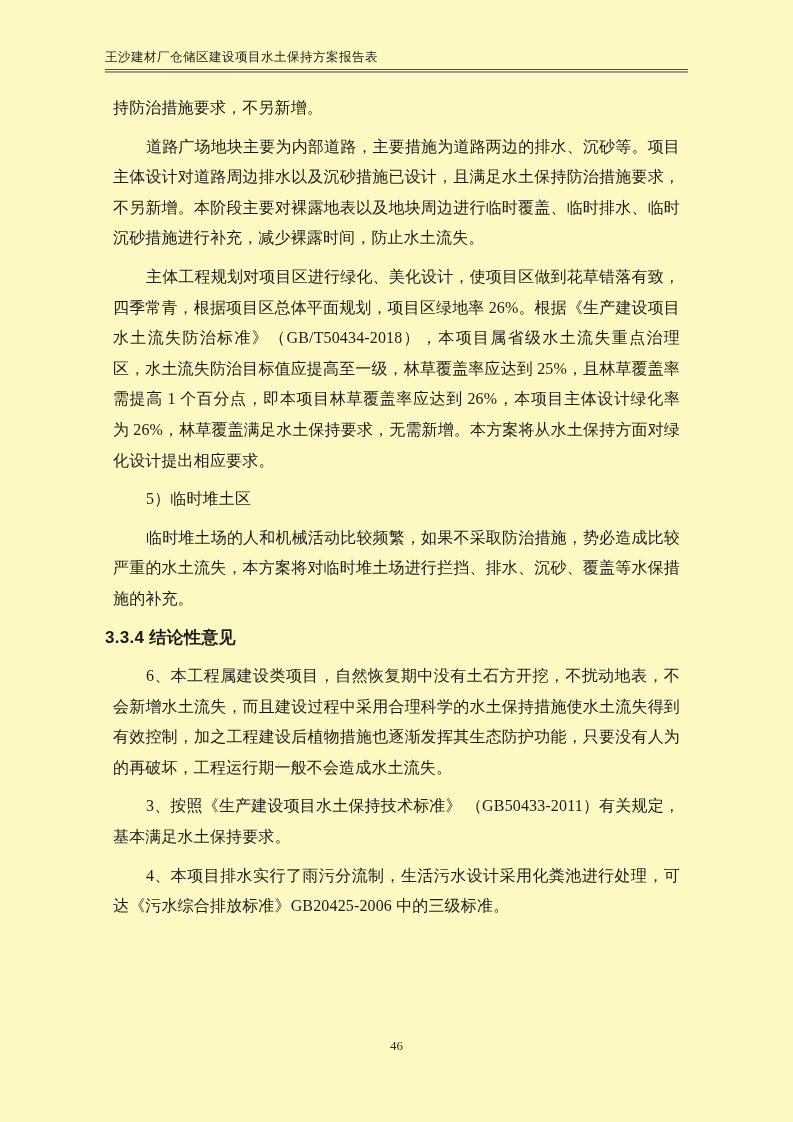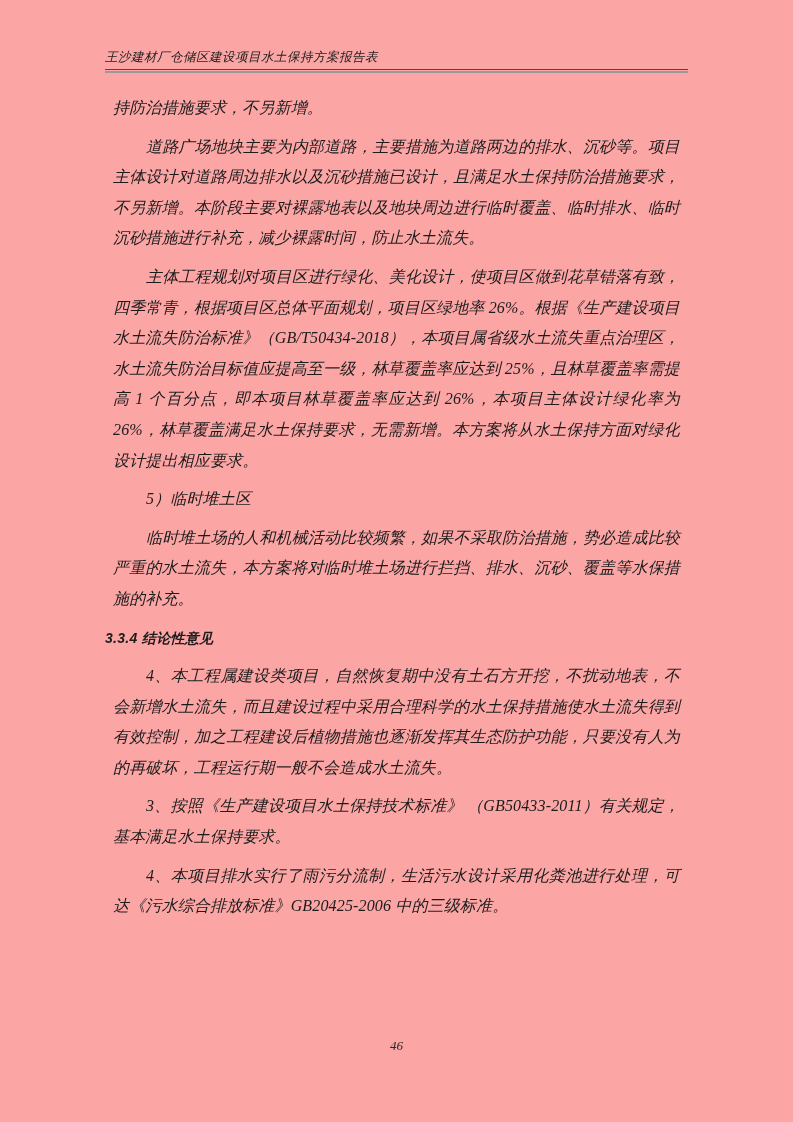--- a/index.html
+++ b/index.html
@@ -4,25 +4,24 @@
 <style>
   html, body {
     margin: 0;
     padding: 0;
     background: #ffffff;
   }
   .page {
     position: relative;
     width: 793px;
     height: 1122px;
-    background: #fca5a5;
+    background: #fef9c3;
     overflow: hidden;
     font-family: "Liberation Serif", "DejaVu Serif", serif;
     color: #1c1c1c;
-    font-style: italic;
   }
   .doc-header {
     position: absolute;
     left: 105px;
     top: 49px;
     width: 583px;
     font-size: 12.5px;
     letter-spacing: 0.5px;
     color: #1c1c1c;
     white-space: nowrap;
@@ -52,21 +51,21 @@
   }
   .para-indent {
     text-indent: 33px;
   }
   .para-continuation {
     text-indent: 0;
   }
   .section-heading {
     font-family: "Liberation Sans", "DejaVu Sans", sans-serif;
     font-weight: bold;
-    font-size: 14px;
+    font-size: 17px;
     text-indent: 0;
     margin: 5px 0 2px 0 !important;
     letter-spacing: 0.3px;
   }
   .doc-footer {
     position: absolute;
     left: 0;
     top: 1038px;
     width: 793px;
     text-align: center;
@@ -91,21 +90,21 @@
     <p class="para-indent">道路广场地块主要为内部道路，主要措施为道路两边的排水、沉砂等。项目主体设计对道路周边排水以及沉砂措施已设计，且满足水土保持防治措施要求，不另新增。本阶段主要对裸露地表以及地块周边进行临时覆盖、临时排水、临时沉砂措施进行补充，减少裸露时间，防止水土流失。</p>
 
     <p class="para-indent">主体工程规划对项目区进行绿化、美化设计，使项目区做到花草错落有致，四季常青，根据项目区总体平面规划，项目区绿地率 26%。根据《生产建设项目水土流失防治标准》（GB/T50434-2018），本项目属省级水土流失重点治理区，水土流失防治目标值应提高至一级，林草覆盖率应达到 25%，且林草覆盖率需提高 1 个百分点，即本项目林草覆盖率应达到 26%，本项目主体设计绿化率为 26%，林草覆盖满足水土保持要求，无需新增。本方案将从水土保持方面对绿化设计提出相应要求。</p>
 
     <p class="para-indent">5）临时堆土区</p>
 
     <p class="para-indent">临时堆土场的人和机械活动比较频繁，如果不采取防治措施，势必造成比较严重的水土流失，本方案将对临时堆土场进行拦挡、排水、沉砂、覆盖等水保措施的补充。</p>
 
     <p class="section-heading">3.3.4 结论性意见</p>
 
-    <p class="para-indent">4、本工程属建设类项目，自然恢复期中没有土石方开挖，不扰动地表，不会新增水土流失，而且建设过程中采用合理科学的水土保持措施使水土流失得到有效控制，加之工程建设后植物措施也逐渐发挥其生态防护功能，只要没有人为的再破坏，工程运行期一般不会造成水土流失。</p>
+    <p class="para-indent">6、本工程属建设类项目，自然恢复期中没有土石方开挖，不扰动地表，不会新增水土流失，而且建设过程中采用合理科学的水土保持措施使水土流失得到有效控制，加之工程建设后植物措施也逐渐发挥其生态防护功能，只要没有人为的再破坏，工程运行期一般不会造成水土流失。</p>
 
 
     <p class="para-indent">3、按照《生产建设项目水土保持技术标准》 （GB50433-2011）有关规定，基本满足水土保持要求。</p>
 
     <p class="para-indent">4、本项目排水实行了雨污分流制，生活污水设计采用化粪池进行处理，可达《污水综合排放标准》GB20425-2006 中的三级标准。</p>
 
 
   </div>
 
   <div class="doc-footer">46</div>

